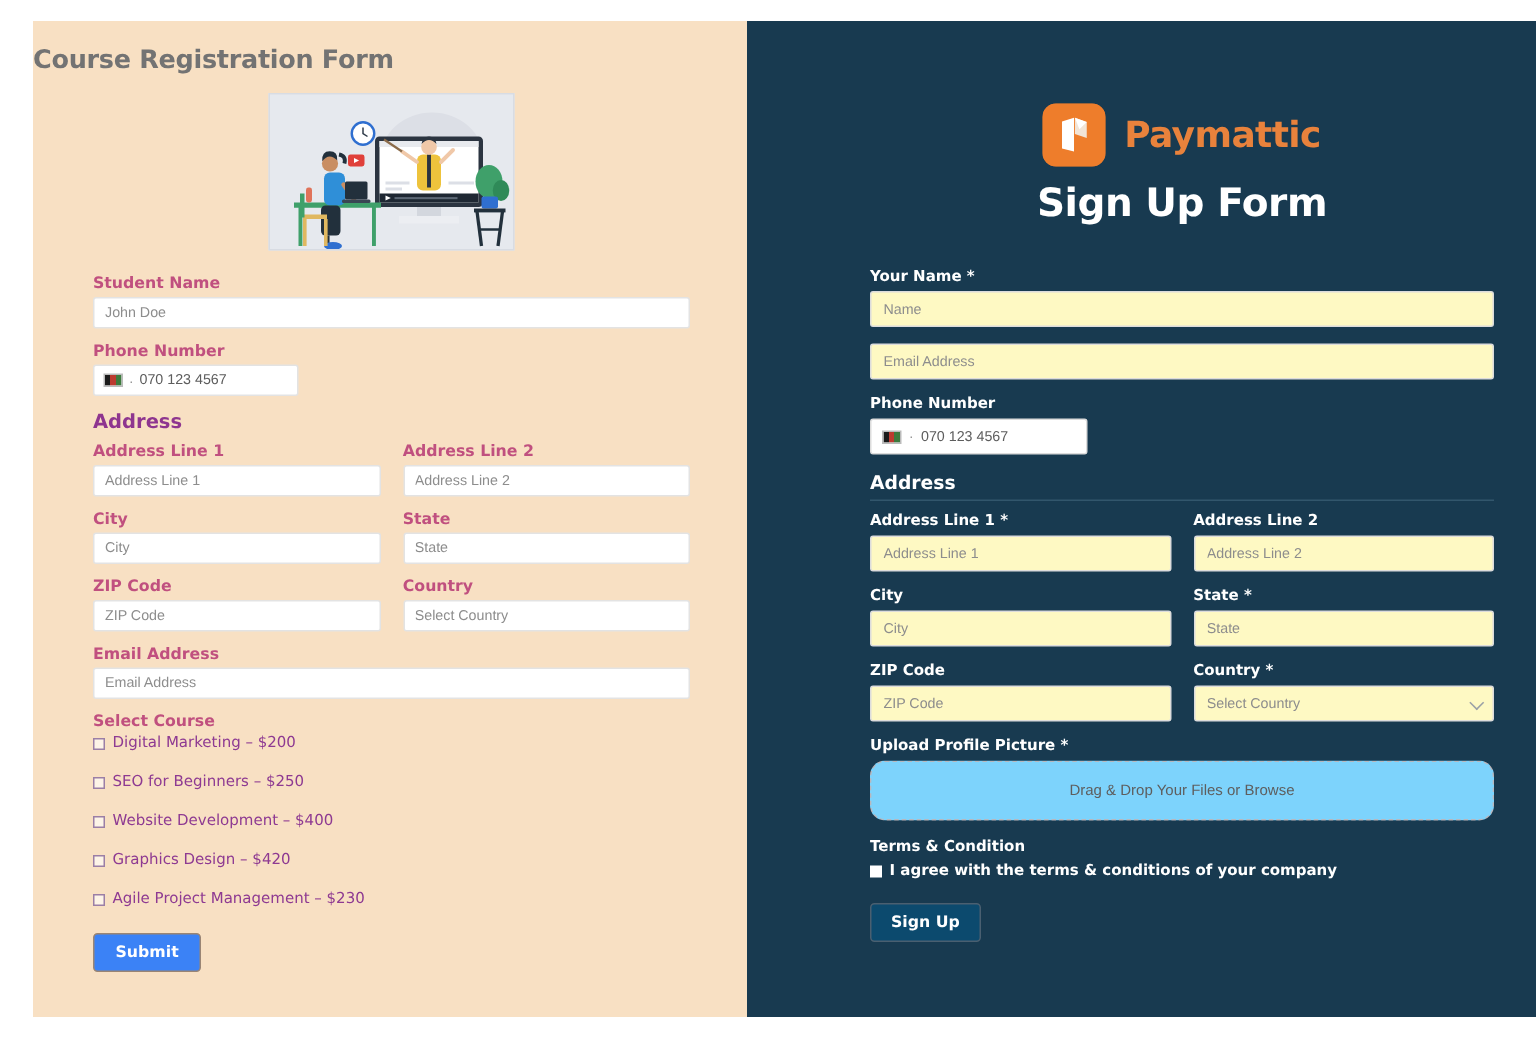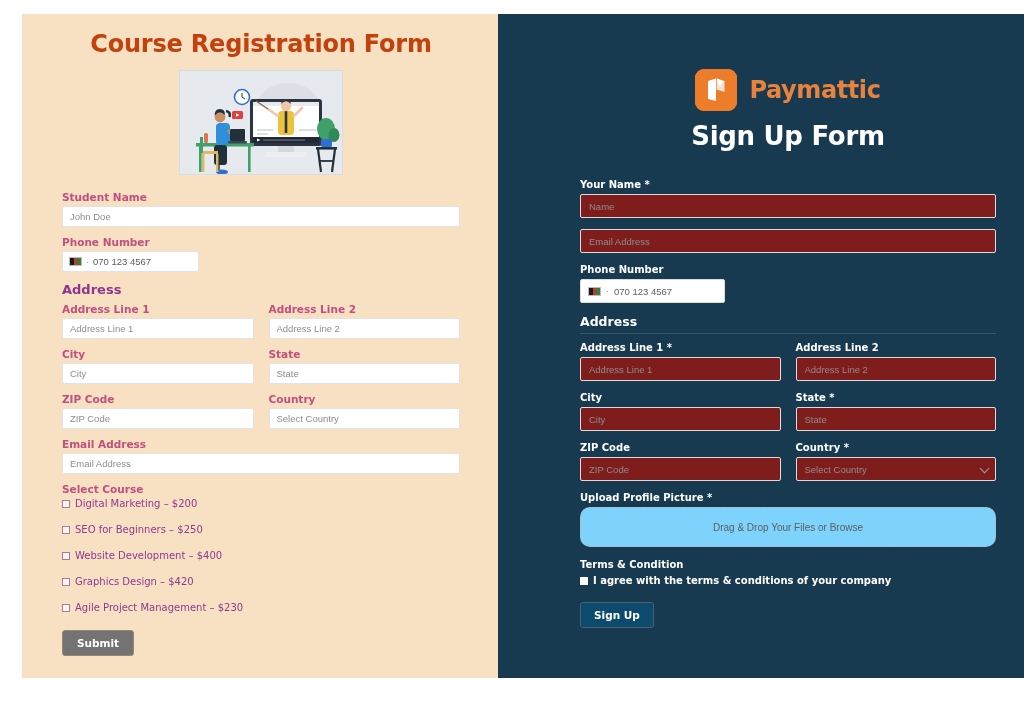--- a/index.html
+++ b/index.html
@@ -14,23 +14,23 @@
 
   
   .left-panel {
     position: absolute; left: 22px; top: 14px;
     width: 478px; height: 664px;
     background: #f8e0c3;
     padding: 0 0 0 0;
     overflow: hidden;
   }
   .course-title {
-    text-align: center;
-    color: #c2410c;
-    font-size: 24px;
+    text-align: left;
+    color: #737373;
+    font-size: 17px;
     font-weight: bold;
     letter-spacing: -0.2px;
     margin: 16px 0 0 0;
     font-family: "DejaVu Sans", sans-serif;
   }
   .hero-wrap { display: flex; justify-content: center; margin-top: 12px; }
   .hero {
     width: 164px; height: 105px;
     background: #e6e9ee;
     border: 1px solid #d8dce3;
@@ -96,21 +96,21 @@
     background: #fdf4e7;
     flex: 0 0 auto;
     display: inline-block;
   }
   .course-txt {
     color: #8e3a92;
     font-size: 10px;
     font-family: "DejaVu Sans", sans-serif;
   }
   .submit-btn {
-    background: #737373;
+    background: #3b82f6;
     color: #fff;
     border: 1px solid #9a8574;
     border-radius: 3px;
     font-size: 10.5px;
     font-weight: bold;
     padding: 6px 14px;
     margin-top: 2px;
     cursor: pointer;
     font-family: "DejaVu Sans", sans-serif;
   }
@@ -154,21 +154,21 @@
     color: #ffffff;
     font-size: 10px;
     font-weight: bold;
     margin-bottom: 4px;
     display: block;
     font-family: "DejaVu Sans", sans-serif;
   }
   .rfld {
     width: 100%;
     height: 24px;
-    background: #7f1d1d;
+    background: #fef9c3;
     border: 1px solid #dcdcdc;
     border-radius: 2px;
     font-size: 9.5px;
     color: #8d8d8d;
     padding: 0 8px;
     line-height: 22px;
     display: block;
     outline: none;
     font-family: "Liberation Sans", sans-serif;
   }

